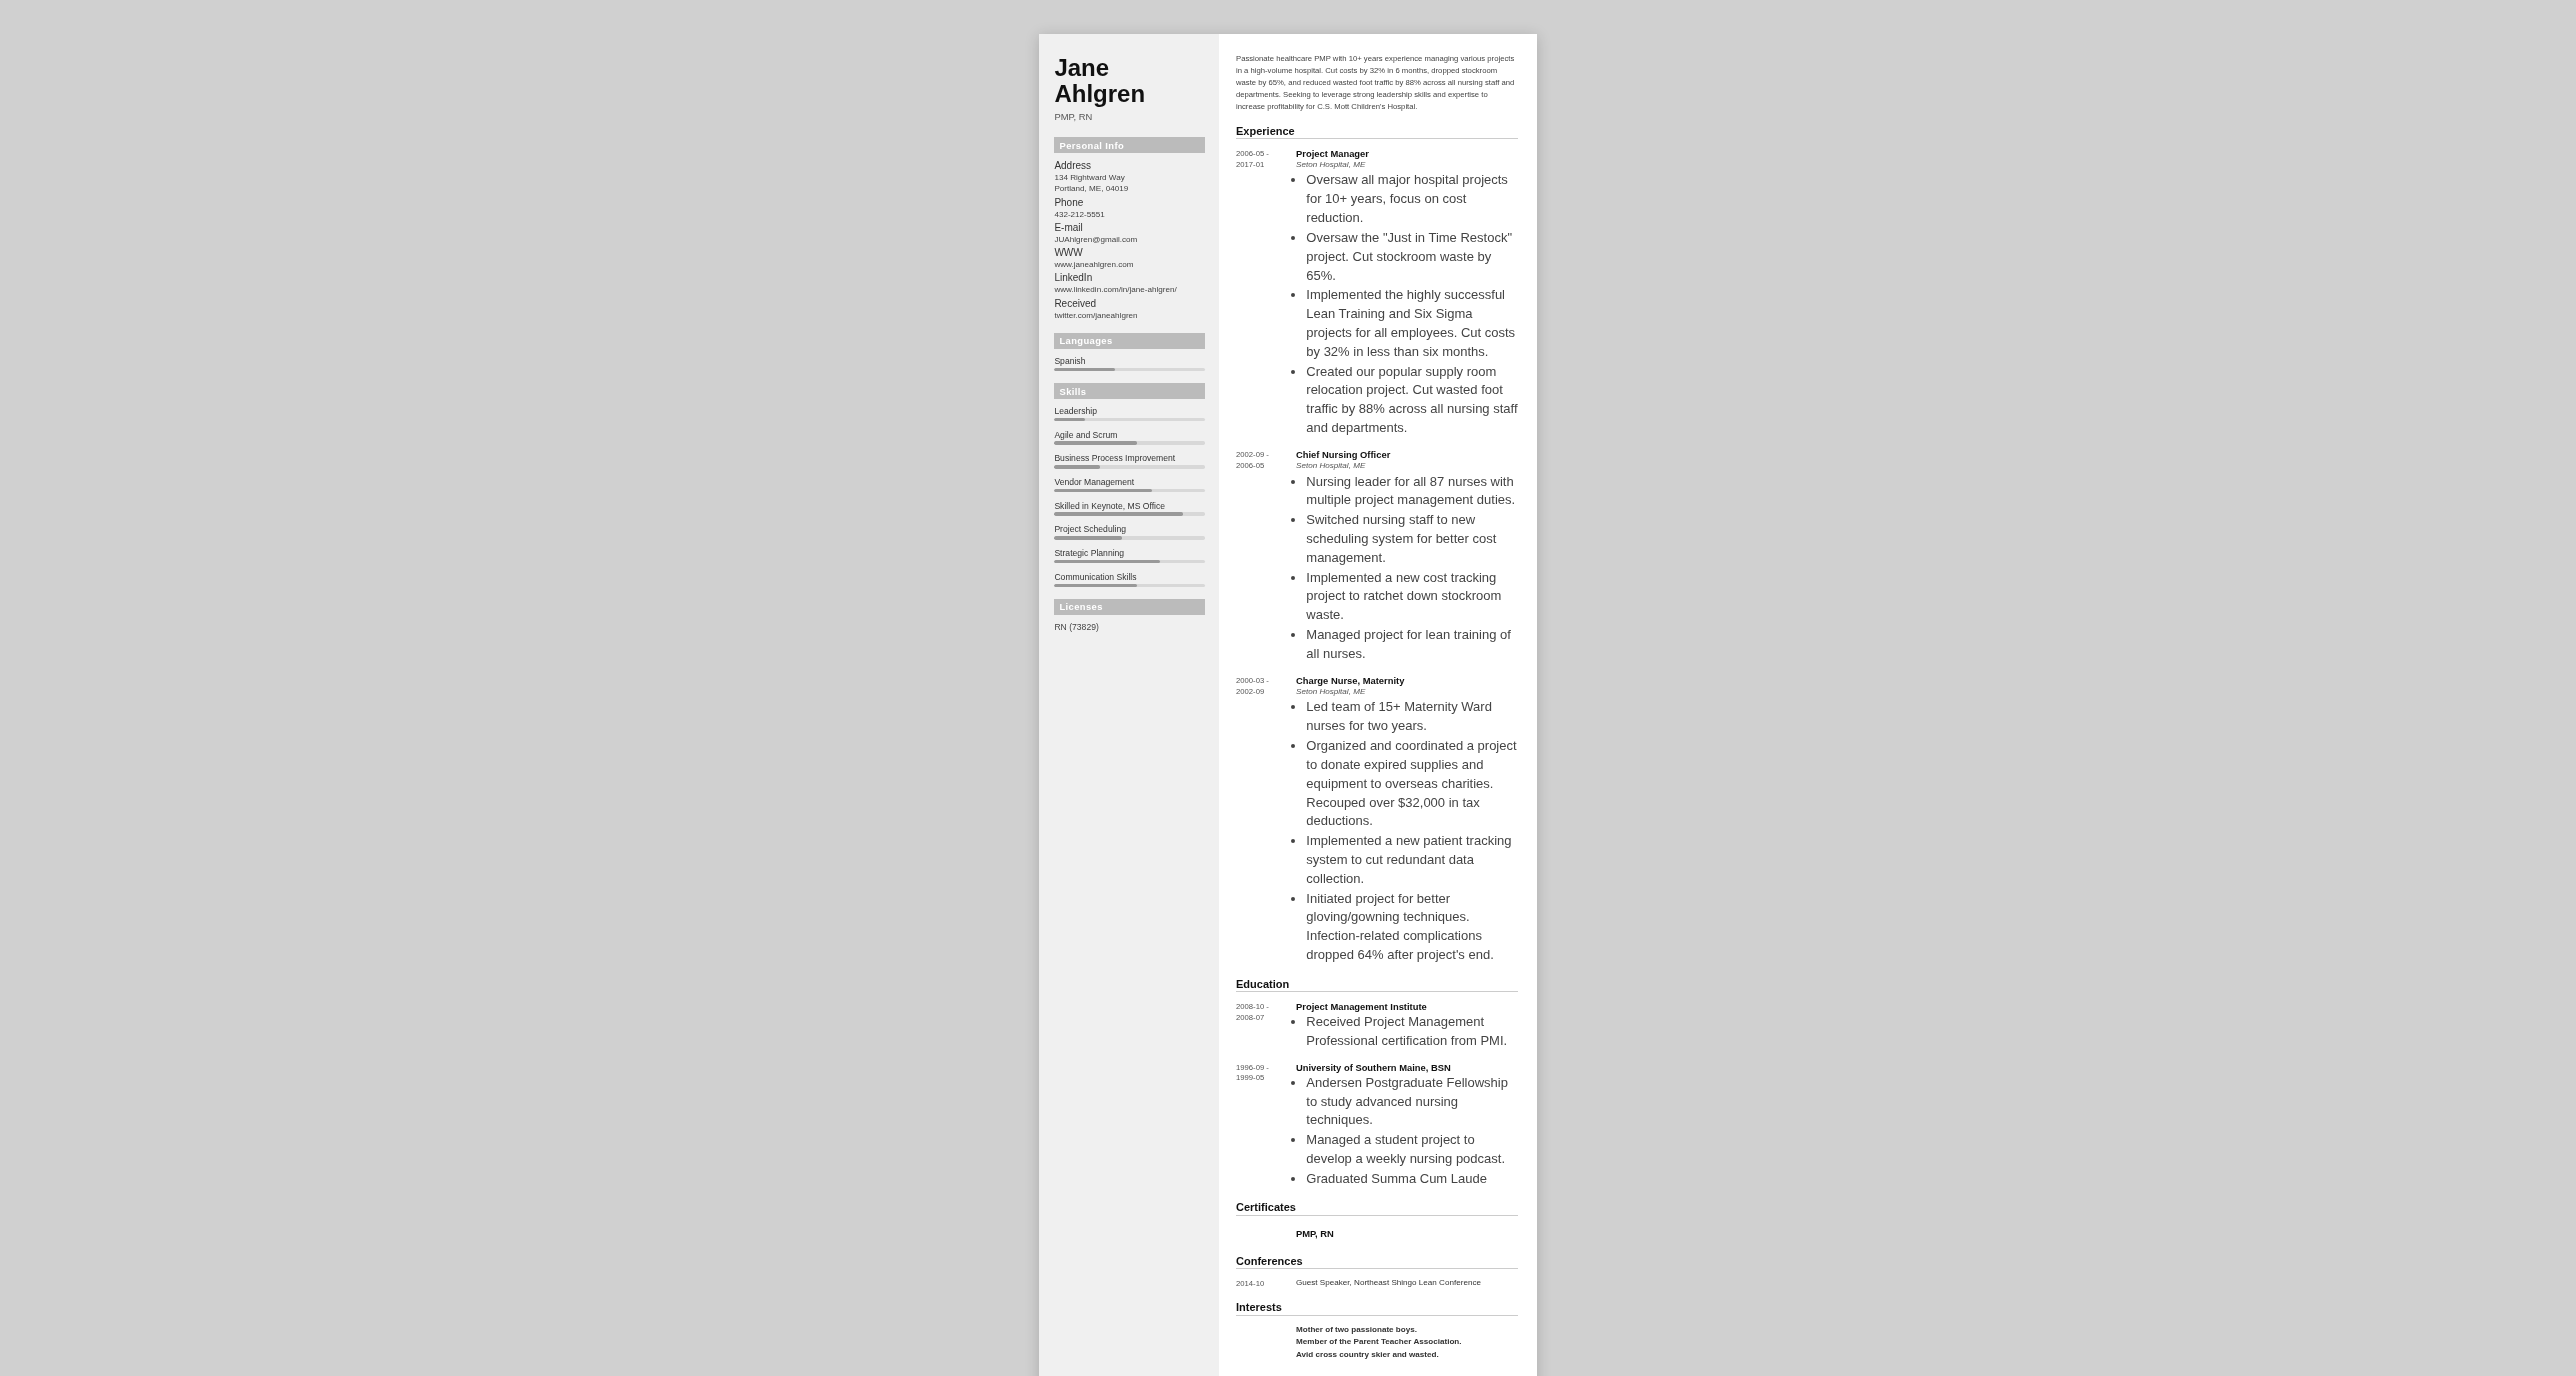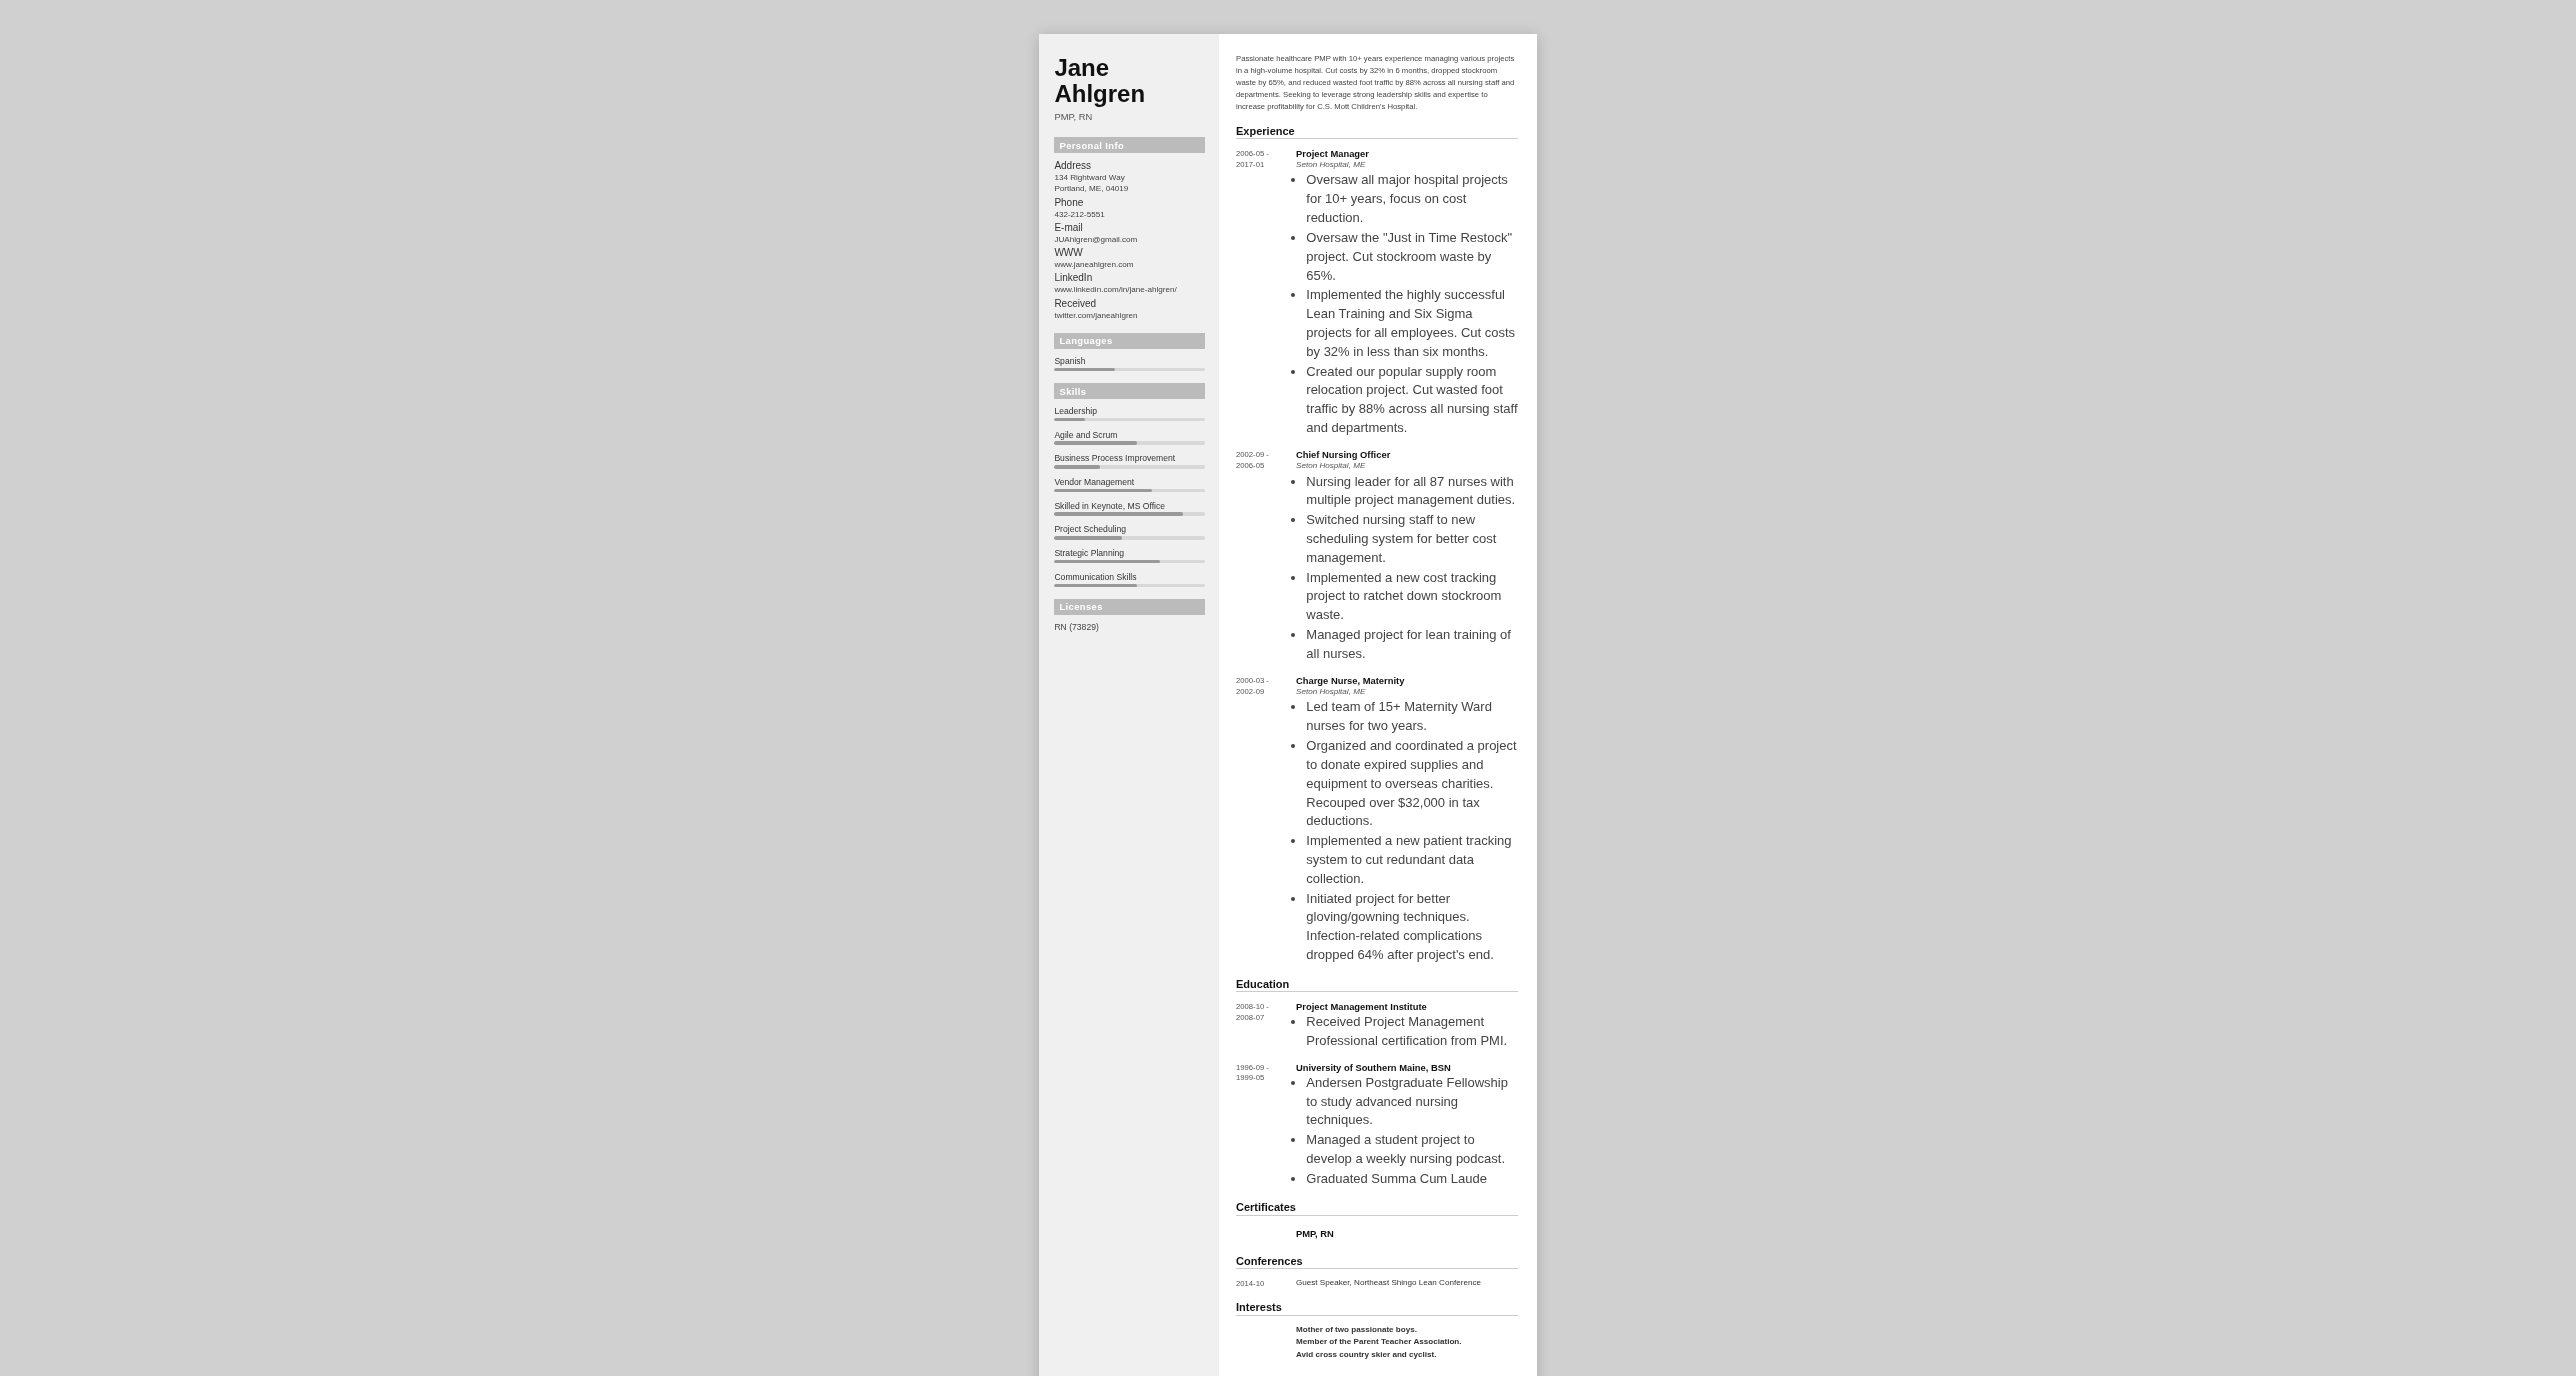--- a/index.html
+++ b/index.html
@@ -388,20 +388,20 @@
     </div>
           <div class="interest-item">
       <div style="display:flex;align-items:flex-start;">
         <div style="min-width:60px;"></div>
         <div>Member of the Parent Teacher Association.</div>
       </div>
     </div>
           <div class="interest-item">
       <div style="display:flex;align-items:flex-start;">
         <div style="min-width:60px;"></div>
-        <div>Avid cross country skier and cyclist.</div>
+        <div>Avid cross country skier and wasted.</div>
       </div>
     </div>
         </div>
     </div>
   </div>
 </div>
 
 
 </body></html>

